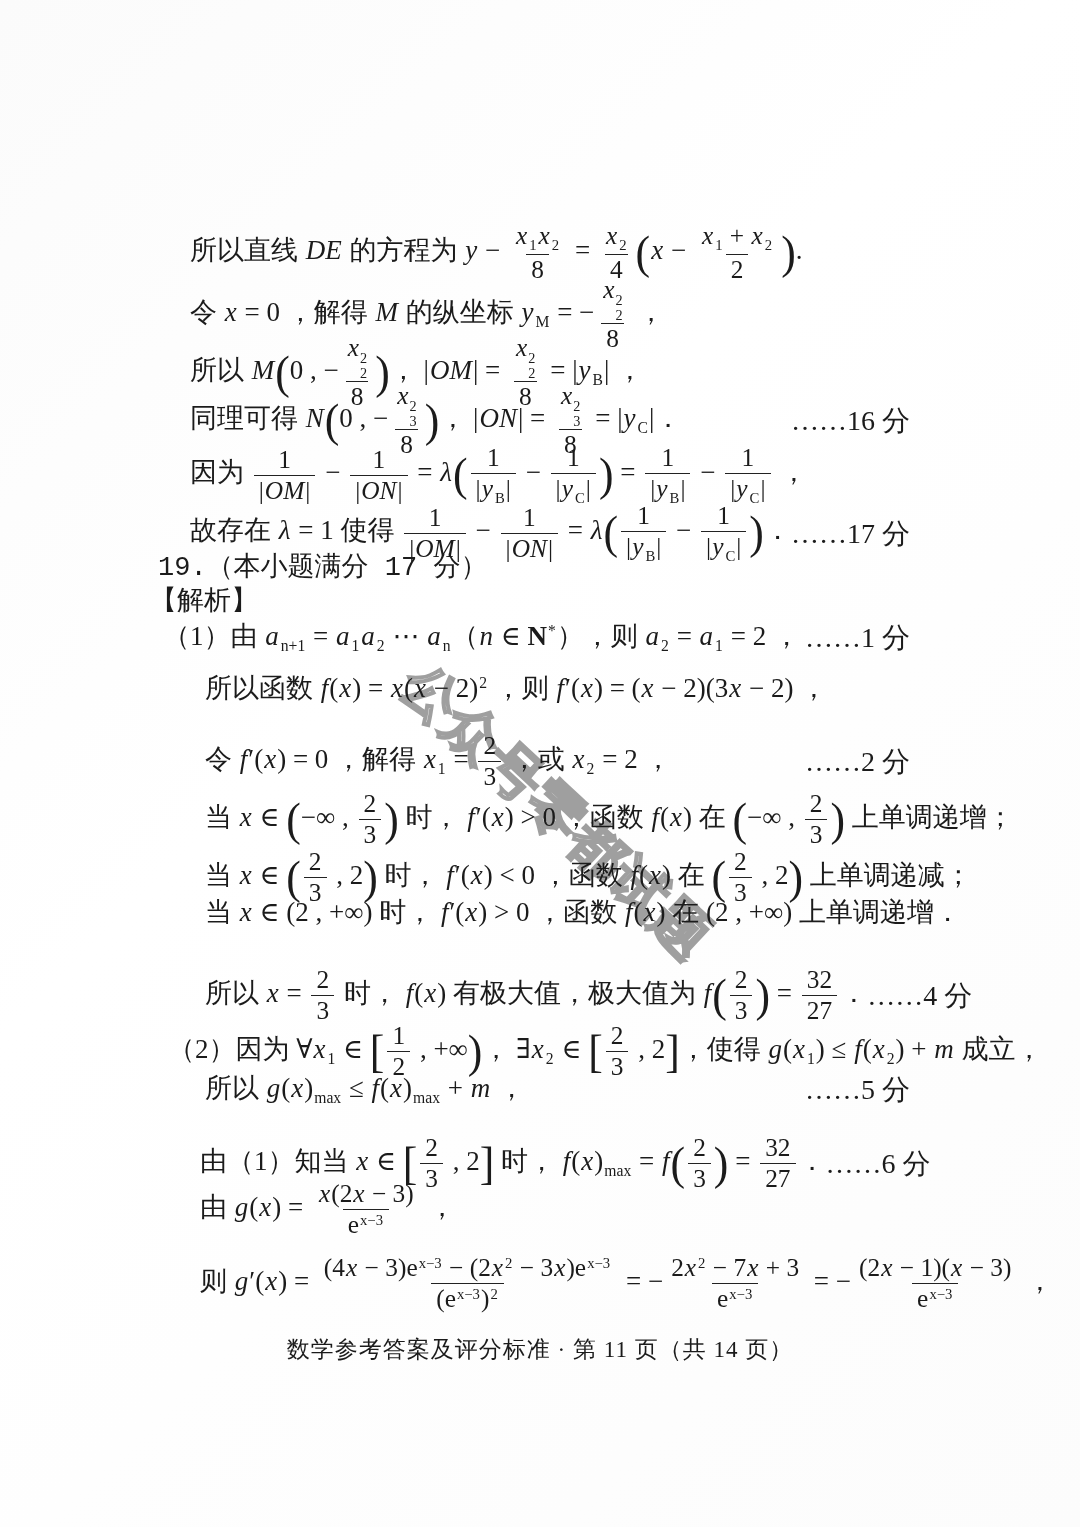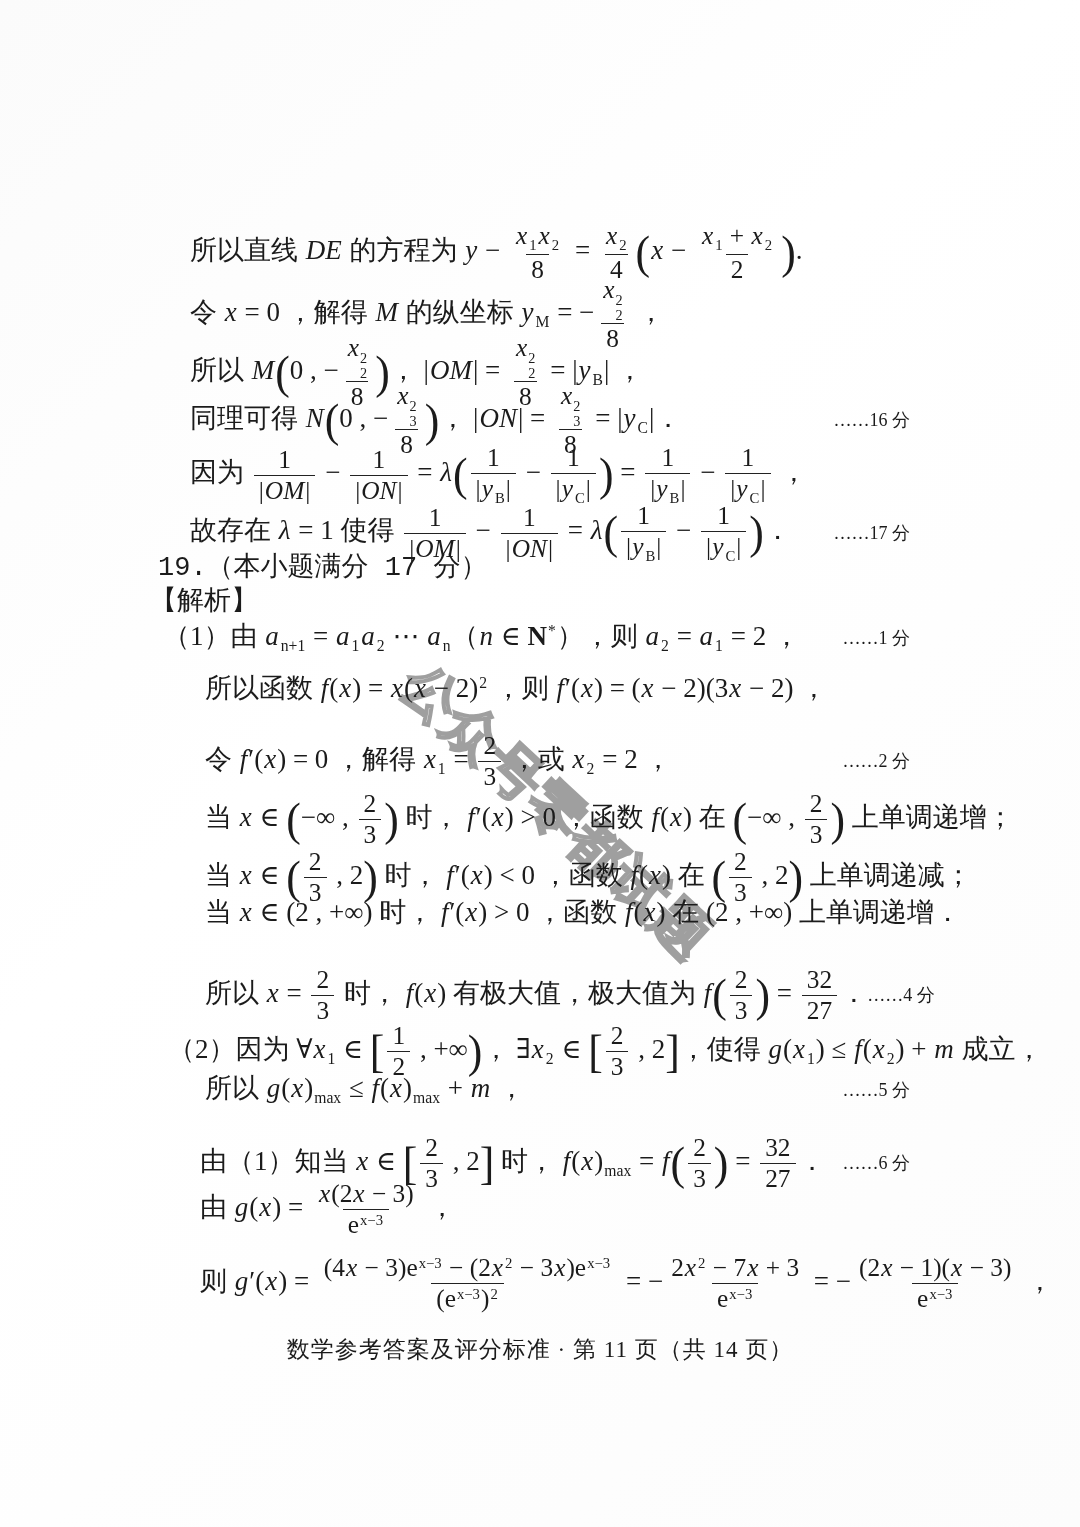--- a/index.html
+++ b/index.html
@@ -20,21 +20,21 @@
   .msub{font-size:0.58em;vertical-align:-0.4em;padding:0 1px;}
   .msup{font-size:0.58em;vertical-align:0.55em;padding:0 1px;}
   .stk{display:inline-flex;flex-direction:column;font-size:0.56em;line-height:1.05;vertical-align:-0.5em;text-align:left;}
   .frac{
     display:inline-flex;flex-direction:column;align-items:center;
     vertical-align:middle;margin:13px 3px;font-size:0.94em;line-height:1.18;text-align:center;
   }
   .num,.den{display:block;padding:0 5px;white-space:pre;}
   .den{border-top:1.7px solid #222;}
   .big{font-size:1.62em;line-height:0.85;display:inline-block;vertical-align:middle;transform:scaleY(1.05);font-weight:400;}
-  .score{margin-left:auto;margin-right:170px;font-size:18px;white-space:pre;}
+  .score{margin-left:auto;margin-right:170px;font-size:28px;white-space:pre;}
   .watermark{
     position:absolute;left:436px;top:648px;
     transform:rotate(43deg);transform-origin:0 0;
     font-family:"Liberation Sans","DejaVu Sans",sans-serif;
     font-size:56px;font-weight:700;letter-spacing:1px;white-space:nowrap;
     color:rgba(255,255,255,0.05);
     -webkit-text-stroke:2.3px #8f8f8f;
     opacity:0.85;pointer-events:none;
   }
   .footer{

